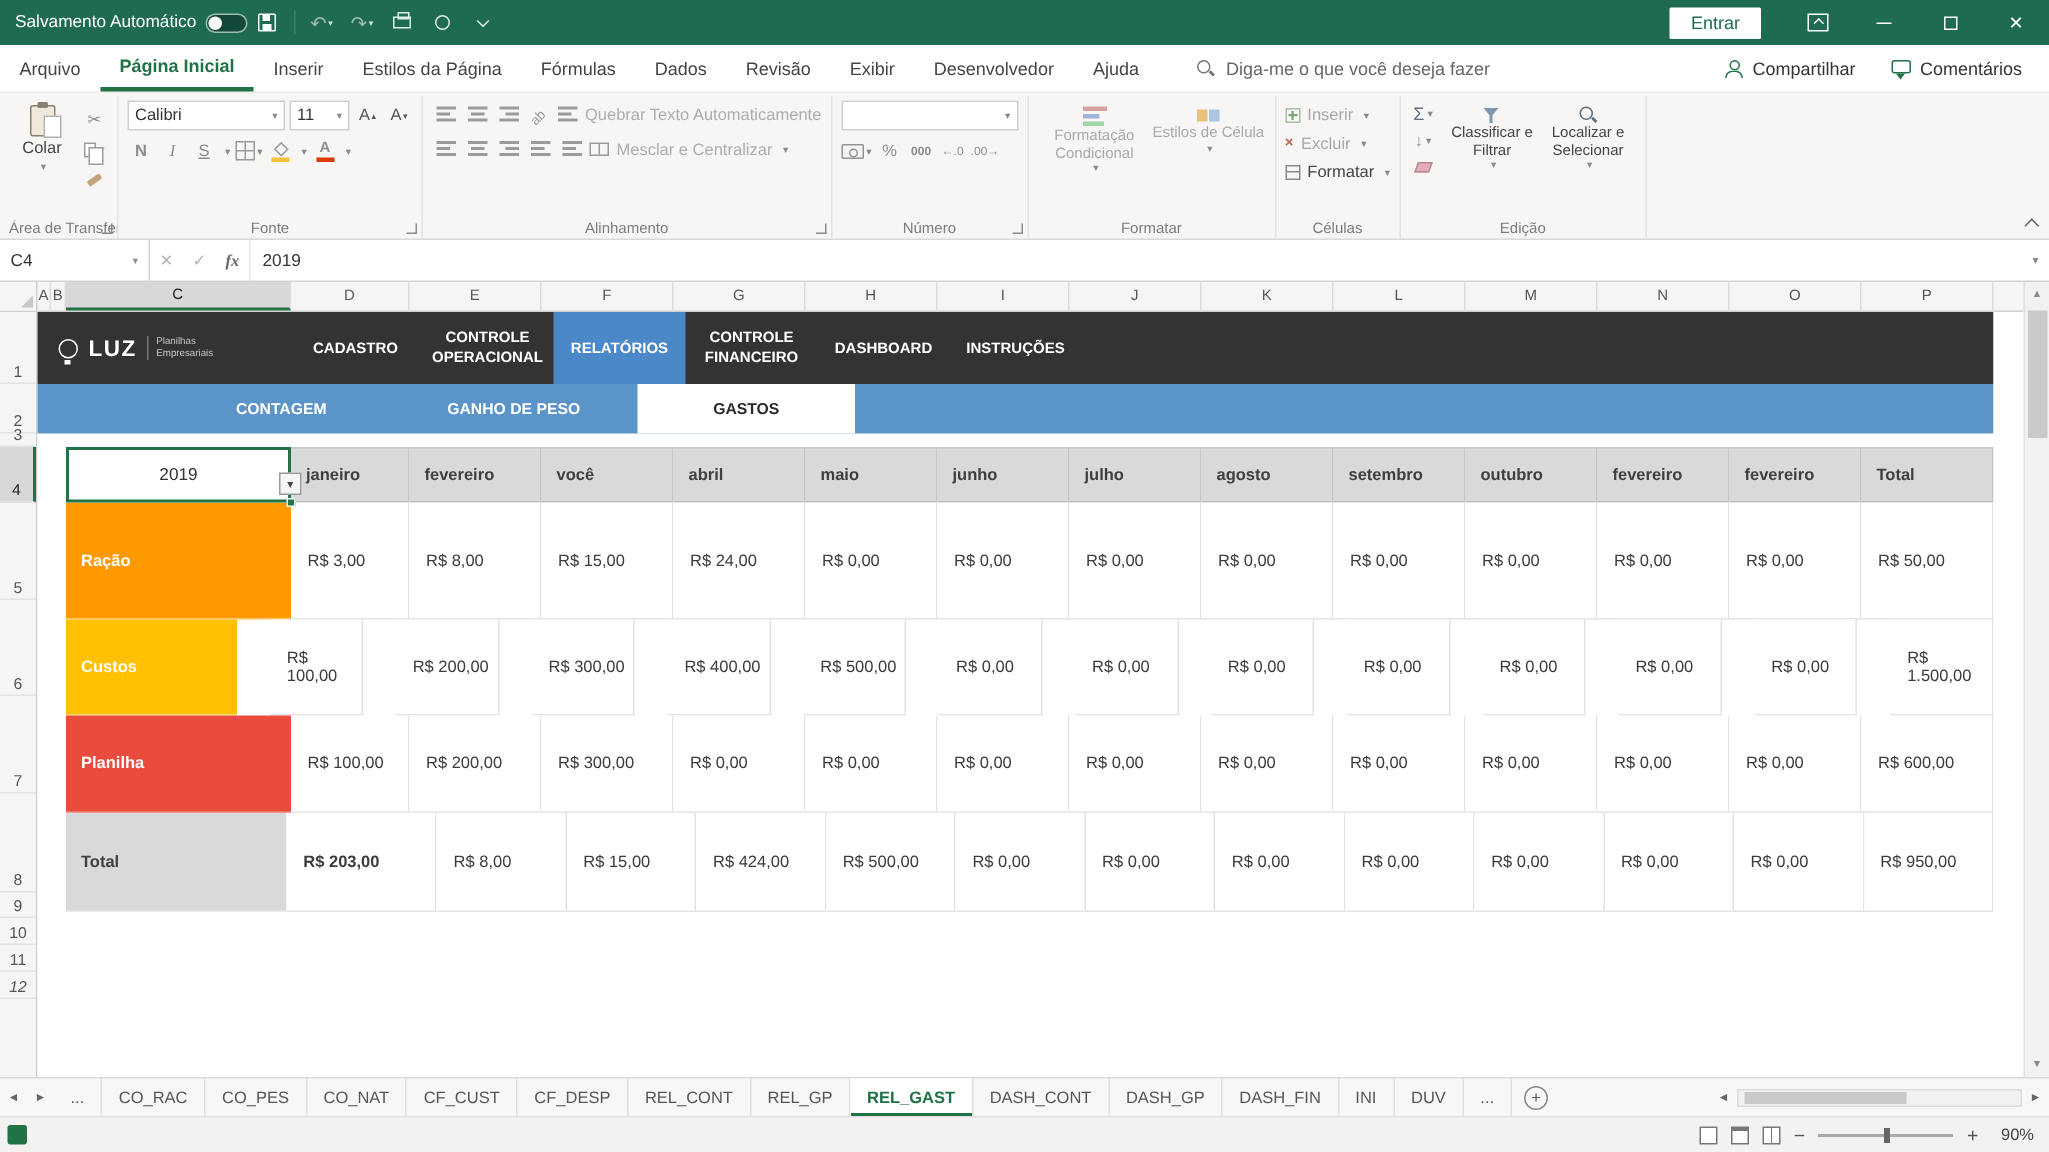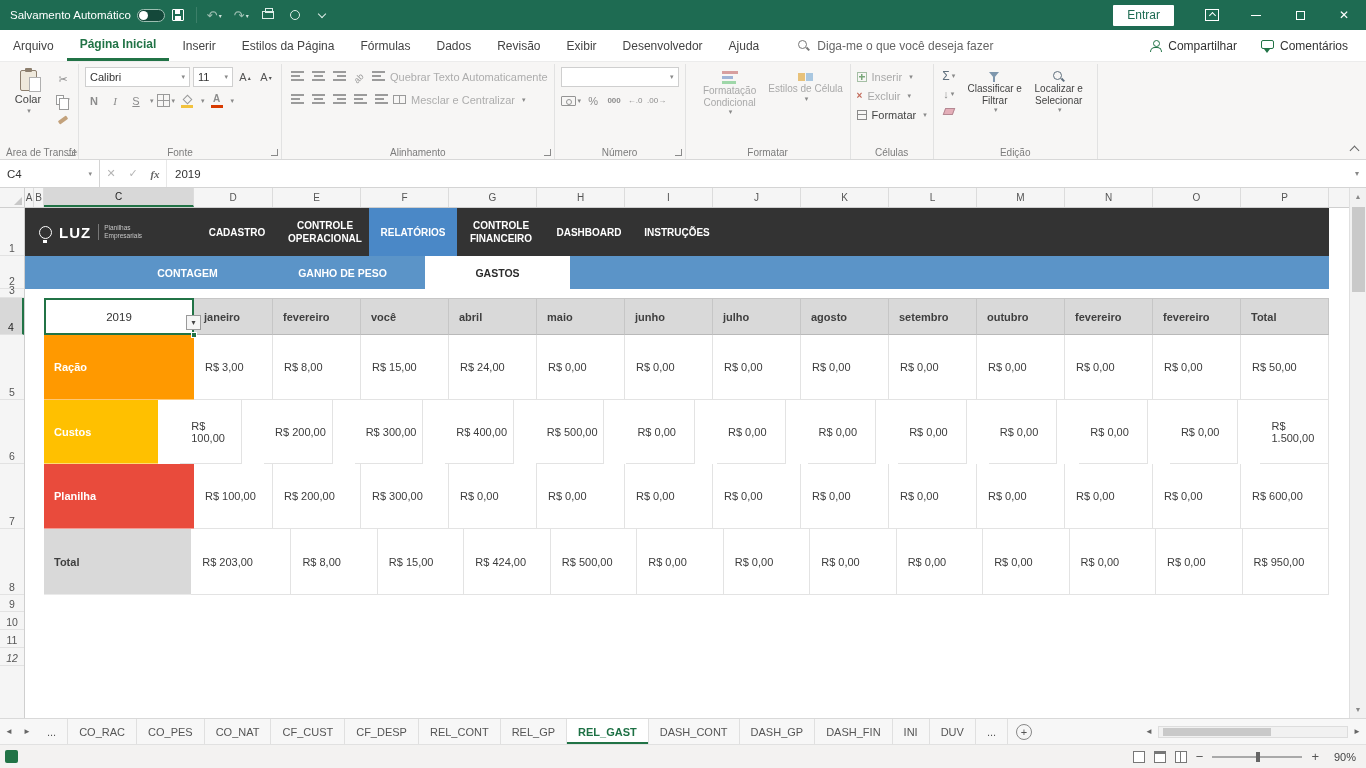--- a/index.html
+++ b/index.html
@@ -527,21 +527,21 @@
               <div class="th" style="width: 88px;">junho</div>
               <div class="th" style="width: 88px;">julho</div>
               <div class="th" style="width: 88px;">agosto</div>
               <div class="th" style="width: 88px;">setembro</div>
               <div class="th" style="width: 88px;">outubro</div>
               <div class="th" style="width: 88px;">fevereiro</div>
               <div class="th" style="width: 88px;">fevereiro</div>
               <div class="th" style="width: 88px;">Total</div>
             </div>
           <div id="table-body">
-              <div class="trow" style="height: 65px;">
+              <div class="trow" style="height: 78px;">
                 <div class="tlabel" style="background: rgb(255, 153, 0);">Ração</div>
                 <div class="tcell" style="width: 79px;">R$ 3,00</div>
                 <div class="tcell" style="width: 88px;">R$ 8,00</div>
                 <div class="tcell" style="width: 88px;">R$ 15,00</div>
                 <div class="tcell" style="width: 88px;">R$ 24,00</div>
                 <div class="tcell" style="width: 88px;">R$ 0,00</div>
                 <div class="tcell" style="width: 88px;">R$ 0,00</div>
                 <div class="tcell" style="width: 88px;">R$ 0,00</div>
                 <div class="tcell" style="width: 88px;">R$ 0,00</div>
                 <div class="tcell" style="width: 88px;">R$ 0,00</div>
@@ -577,21 +577,21 @@
                 <div class="tcell" style="width: 88px;">R$ 0,00</div>
                 <div class="tcell" style="width: 88px;">R$ 0,00</div>
                 <div class="tcell" style="width: 88px;">R$ 0,00</div>
                 <div class="tcell" style="width: 88px;">R$ 0,00</div>
                 <div class="tcell" style="width: 88px;">R$ 0,00</div>
                 <div class="tcell" style="width: 88px;">R$ 0,00</div>
                 <div class="tcell" style="width: 88px;">R$ 600,00</div>
               </div>
               <div class="trow" style="height: 66px;">
                 <div class="tlabel total" style="background: rgb(217, 217, 217);">Total</div>
-                <div class="tcell" style="width: 102px;">R$ 203,00</div>
+                <div class="tcell" style="width: 102px; font-weight: bold;">R$ 203,00</div>
                 <div class="tcell" style="width: 88px;">R$ 8,00</div>
                 <div class="tcell" style="width: 88px;">R$ 15,00</div>
                 <div class="tcell" style="width: 88px;">R$ 424,00</div>
                 <div class="tcell" style="width: 88px;">R$ 500,00</div>
                 <div class="tcell" style="width: 88px;">R$ 0,00</div>
                 <div class="tcell" style="width: 88px;">R$ 0,00</div>
                 <div class="tcell" style="width: 88px;">R$ 0,00</div>
                 <div class="tcell" style="width: 88px;">R$ 0,00</div>
                 <div class="tcell" style="width: 88px;">R$ 0,00</div>
                 <div class="tcell" style="width: 88px;">R$ 0,00</div>

